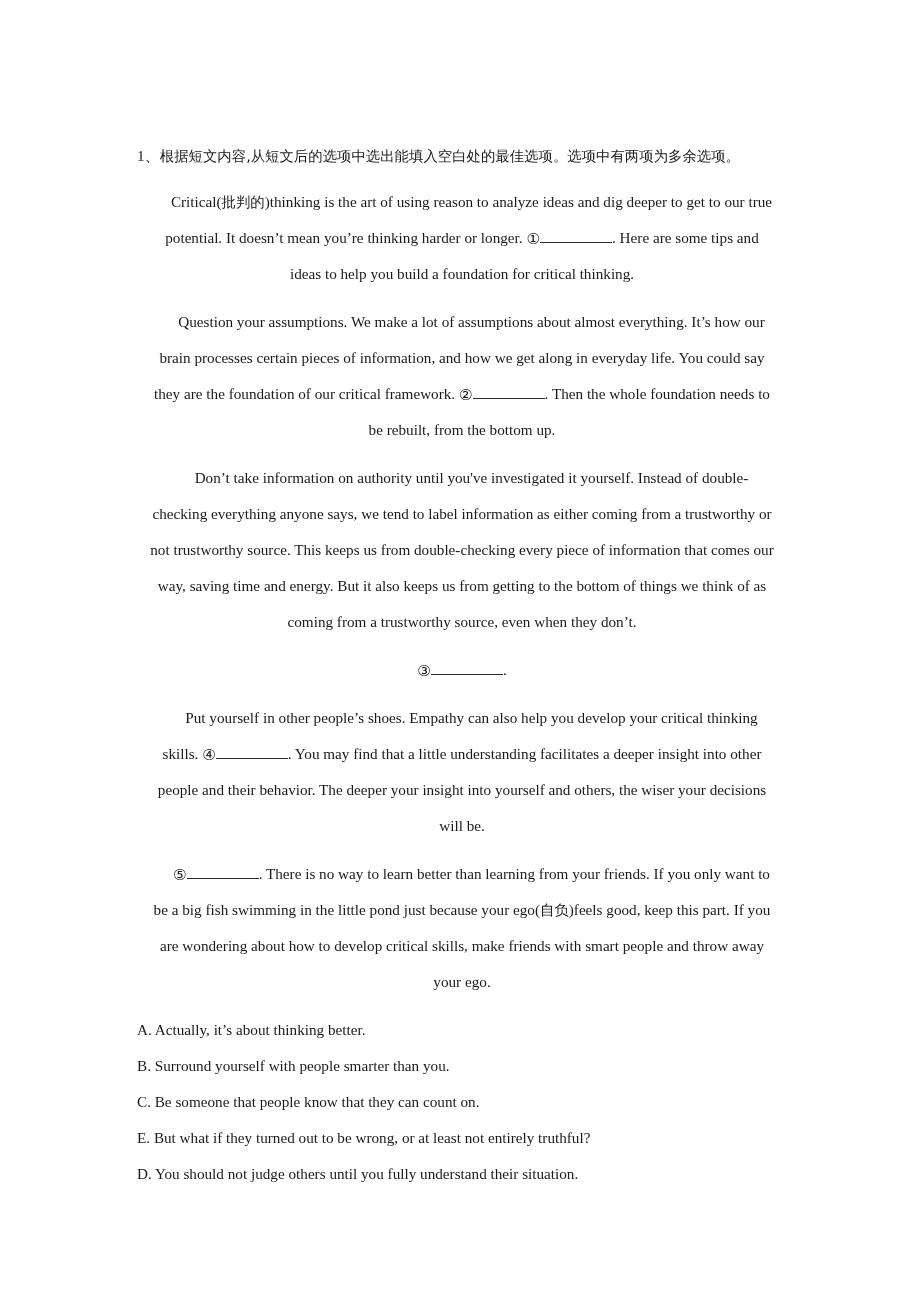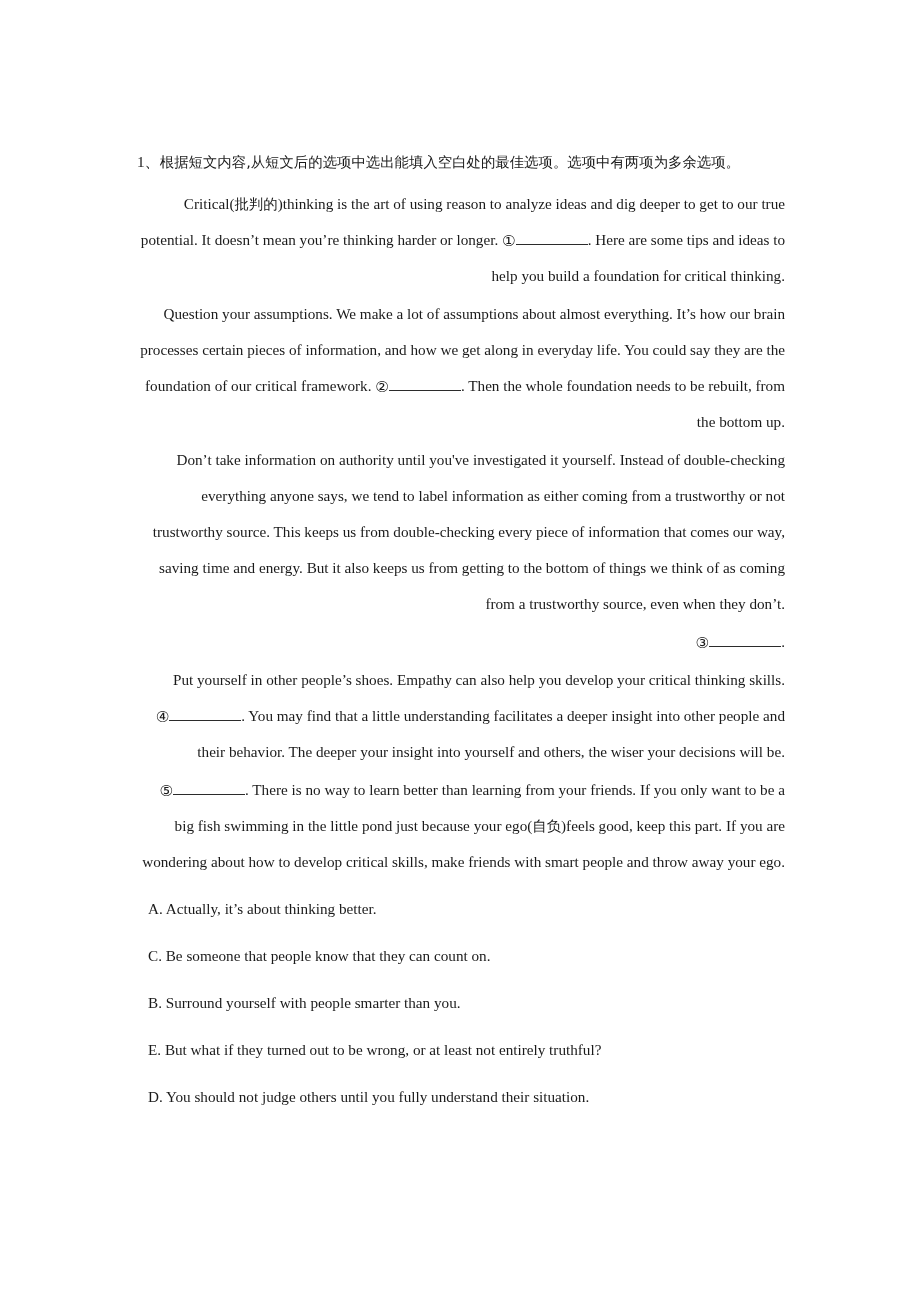--- a/index.html
+++ b/index.html
@@ -20,33 +20,33 @@
   .page {
     position: absolute;
     left: 137px;
     top: 140px;
     width: 650px;
   }
 
   
   .instruction {
     font-size: 15.2px;
-    line-height: 44px;
+    line-height: 32px;
     text-align: justify;
     text-justify: inter-ideograph;
     margin: 0 0 0 0;
     letter-spacing: 0;
   }
 
   
   .para {
     font-size: 15.2px;
     line-height: 36px;
-    margin: 2px;
-    text-align: right;
+    margin: 12px;
+    text-align: center;
   }
   .para.indent {
     text-indent: 19px;
   }
 
   
   .para.noindent {
     text-indent: 0;
   }
 
@@ -69,21 +69,21 @@
     margin: 0 0 0 0;
   }
 
   
   .options {
     margin-top: 0;
   }
   .option {
     font-size: 15.2px;
     line-height: 36px;
-    margin: 11px;
+    margin: 0;
     text-align: left;
   }
 
   .cjk {
     font-family: "DejaVu Sans", "Liberation Sans", sans-serif;
     font-size: 14.4px;
   }
 </style>
 </head>
 <body>
@@ -98,19 +98,19 @@
       <p class="para indent"><span>Critical(</span><span class="cjk">批判的</span><span>)thinking is the art of using reason to analyze ideas and dig deeper to get to our true potential. It doesn’t mean you’re thinking harder or longer. </span><span class="circled">①</span><span class="blank"></span><span>. Here are some tips and ideas to help you build a foundation for critical thinking.</span></p>
       <p class="para indent"><span>Question your assumptions. We make a lot of assumptions about almost everything. It’s how our brain processes certain pieces of information, and how we get along in everyday life. You could say they are the foundation of our critical framework. </span><span class="circled">②</span><span class="blank"></span><span>. Then the whole foundation needs to be rebuilt, from the bottom up.</span></p>
       <p class="para indent"><span>Don’t take information on authority until you've investigated it yourself. Instead of double-checking everything anyone says, we tend to label information as either coming from a trustworthy or not trustworthy source. This keeps us from double-checking every piece of information that comes our way, saving time and energy. But it also keeps us from getting to the bottom of things we think of as coming from a trustworthy source, even when they don’t.</span></p>
       <p class="para noindent"><span class="circled">③</span><span class="blank"></span><span>.</span></p>
       <p class="para indent"><span>Put yourself in other people’s shoes. Empathy can also help you develop your critical thinking skills. </span><span class="circled">④</span><span class="blank"></span><span>. You may find that a little understanding facilitates a deeper insight into other people and their behavior. The deeper your insight into yourself and others, the wiser your decisions will be.</span></p>
       <p class="para indent"><span class="circled">⑤</span><span class="blank"></span><span>. There is no way to learn better than learning from your friends. If you only want to be a big fish swimming in the little pond just because your ego(</span><span class="cjk">自负</span><span>)feels good, keep this part. If you are wondering about how to develop critical skills, make friends with smart people and throw away your ego.</span></p>
     </div>
 
   <div class="options" id="options-list">
       <p class="option"><span>A.</span> <span>Actually, it’s about thinking better.</span></p>
+      <p class="option"><span>B.</span> <span>Surround yourself with people smarter than you.</span></p>
       <p class="option"><span>C.</span> <span>Be someone that people know that they can count on.</span></p>
-      <p class="option"><span>B.</span> <span>Surround yourself with people smarter than you.</span></p>
       <p class="option"><span>E.</span> <span>But what if they turned out to be wrong, or at least not entirely truthful?</span></p>
       <p class="option"><span>D.</span> <span>You should not judge others until you fully understand their situation.</span></p>
     </div>
 
 </div>
 
 </body></html>

